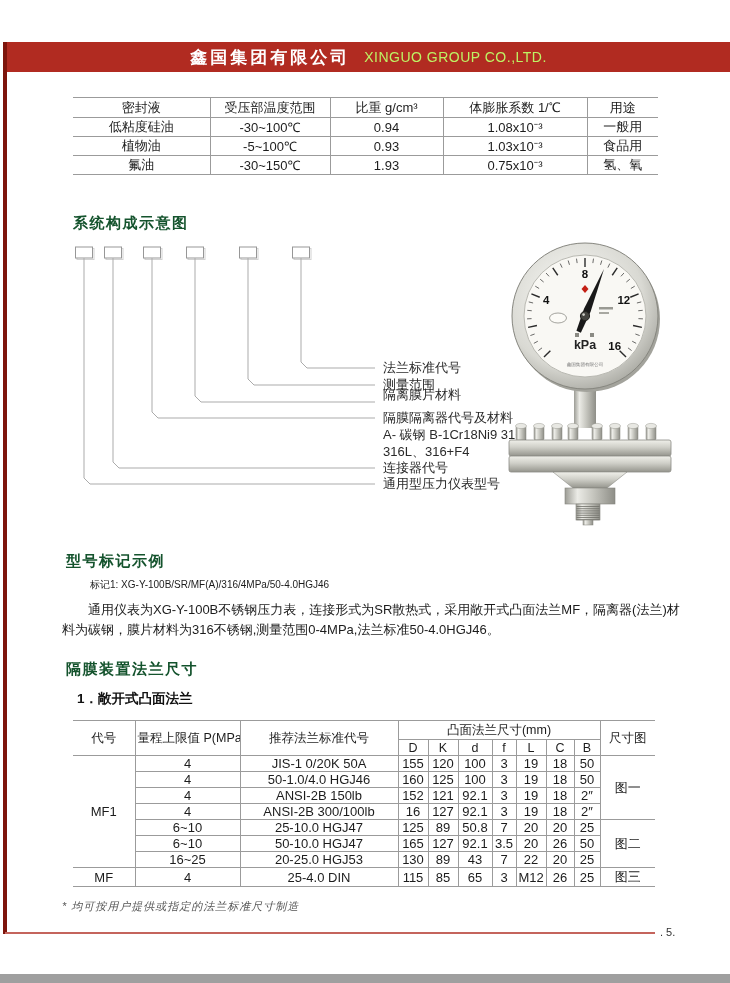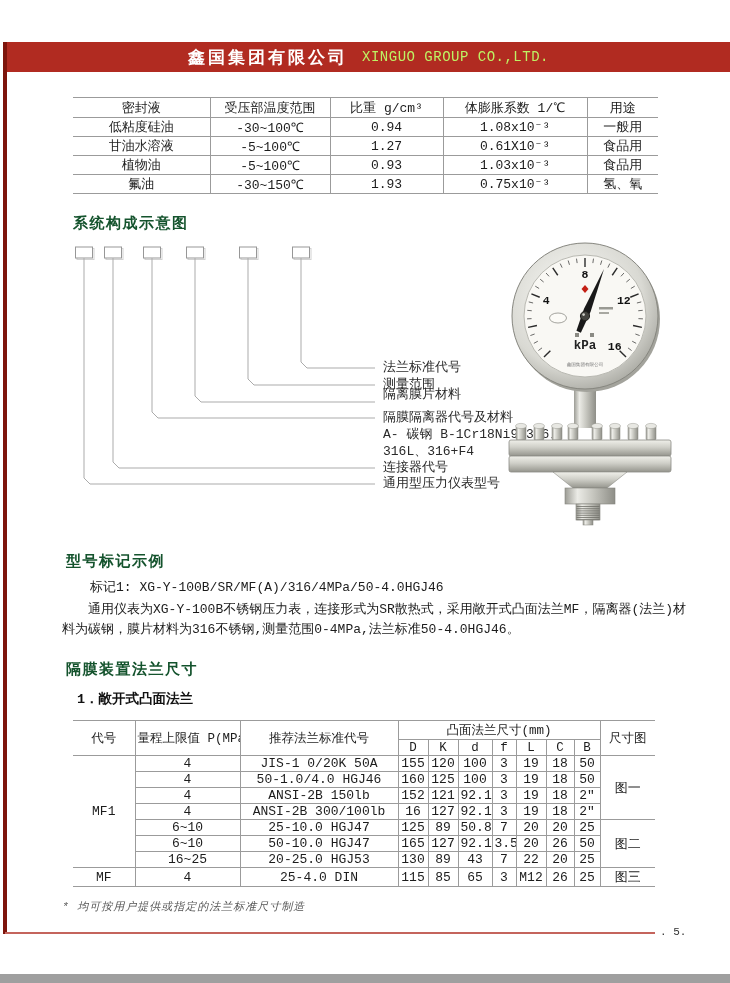--- a/index.html
+++ b/index.html
@@ -1,17 +1,17 @@
 <!DOCTYPE html>
 <html><head>
 <meta charset="utf-8">
 <style>
   html,body{margin:0;padding:0;background:#ffffff;}
   .page{position:relative;width:730px;height:983px;background:#fff;overflow:hidden;
-        font-family:Liberation Mono, monospace;color:#1c1c1c;}
+        font-family:Liberation Sans, sans-serif;color:#1c1c1c;}
   .left-bar{position:absolute;left:3px;top:42px;width:4px;height:892px;background:#7e150c;}
   .banner{position:absolute;left:7px;top:42px;right:0;height:30px;background:#b12b21;
           display:flex;align-items:center;justify-content:center;gap:14px;}
   .banner .cn{color:#fff;font-size:17px;font-weight:bold;letter-spacing:3px;}
   .banner .en{color:#bef264;font-size:14px;letter-spacing:.5px;}
 
   table.spec{position:absolute;border-collapse:collapse;table-layout:fixed;
              font-size:13px;text-align:center;color:#1c1c1c;}
   table.spec th,table.spec td{border:1px solid #9b9b9b;font-weight:normal;
              padding:0 2px;white-space:nowrap;overflow:hidden;}
@@ -24,21 +24,21 @@
 
   .flange{left:73px;top:720px;width:582px;}
   .flange thead th{font-size:12.5px;}
   .flange thead tr:first-child th{height:18px;}
   .flange thead tr:last-child th{height:15px;}
   .flange td{height:15px;}
 
   .sec-title{position:absolute;font-size:15px;font-weight:bold;color:#14532d;
              letter-spacing:1.5px;white-space:nowrap;}
   .subtitle{position:absolute;left:77px;top:690px;font-size:13.5px;font-weight:bold;color:#111;}
-  .model-line1{position:absolute;left:90px;top:578px;font-size:13px;}
+  .model-line1{position:absolute;left:90px;top:578px;font-size:10px;}
   .model-para{position:absolute;left:62px;top:600px;width:628px;font-size:13px;
               line-height:20px;text-indent:2em;}
   .dlabel{position:absolute;left:383px;font-size:13px;color:#2a2a2a;line-height:16px;white-space:nowrap;}
   .diagram{position:absolute;left:60px;top:240px;}
   .gauge-photo{position:absolute;left:495px;top:236px;}
   .footnote{position:absolute;left:62px;top:899px;font-size:11px;font-style:italic;
             color:#555;letter-spacing:1px;}
   .footer-line{position:absolute;left:5px;top:932px;width:650px;height:2px;background:#c4645c;}
   .page-num{position:absolute;left:660px;top:926px;font-size:11px;color:#333;}
   .bottom-bar{position:absolute;left:0;top:974px;width:730px;height:9px;background:#9f9f9f;}
@@ -72,27 +72,20 @@
         <th>用途</th>
       </tr>
     </thead>
     <tbody id="seal-body">
         <tr>
           <td>低粘度硅油</td>
           <td>-30~100℃</td>
           <td>0.94</td>
           <td>1.08x10⁻³</td>
           <td>一般用</td>
-        </tr>
-        <tr>
-          <td>甘油水溶液</td>
-          <td>-5~100℃</td>
-          <td>1.27</td>
-          <td>0.61X10⁻³</td>
-          <td>食品用</td>
         </tr>
         <tr>
           <td>植物油</td>
           <td>-5~100℃</td>
           <td>0.93</td>
           <td>1.03x10⁻³</td>
           <td>食品用</td>
         </tr>
         <tr>
           <td>氟油</td>

